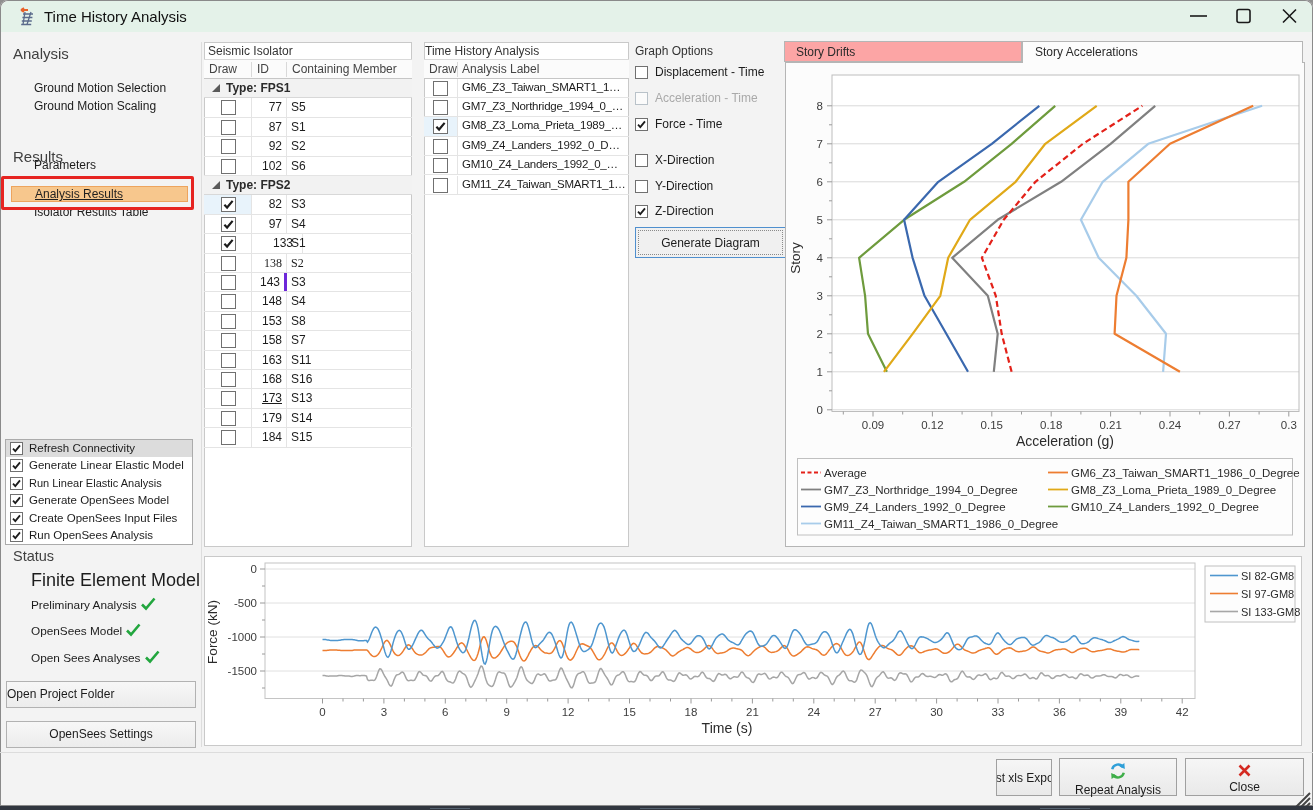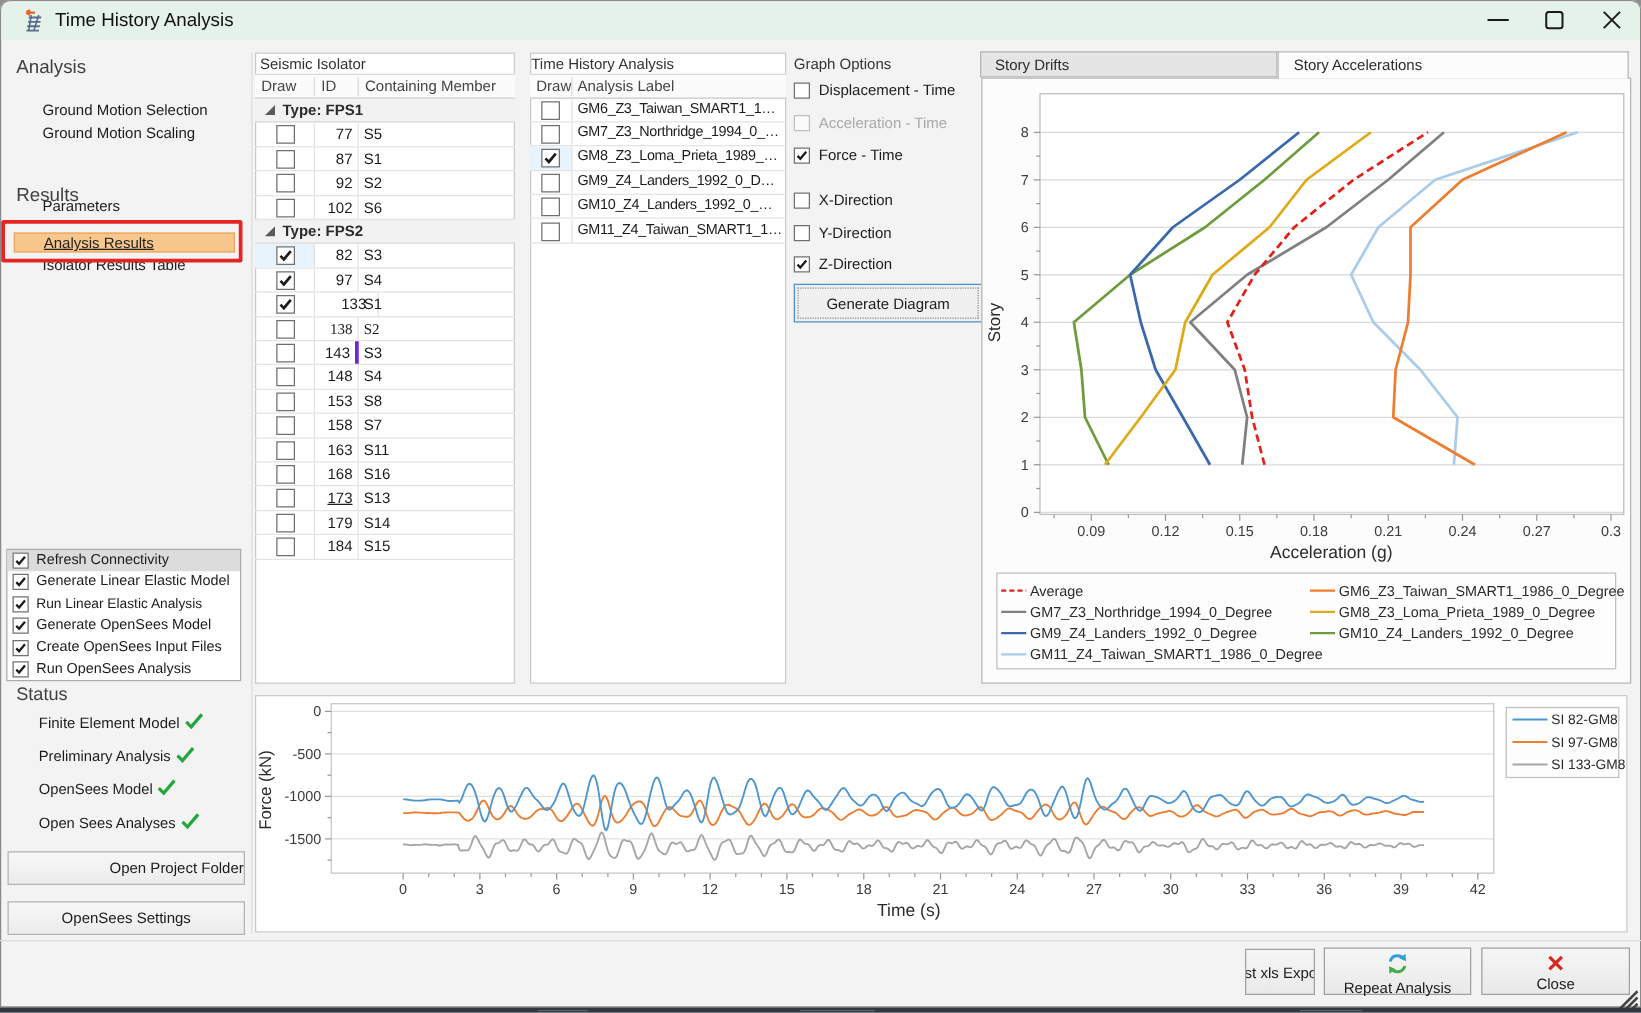--- a/index.html
+++ b/index.html
@@ -77,34 +77,34 @@
 <div style="position:absolute;left:6px;top:527.0px;width:186px;height:17.5px;">
     <div style="position:absolute;left:4px;top:2px;width:13px;height:13px;background:#ffffff;border:1px solid #707070;box-sizing:border-box;">
       <svg width="11" height="11" viewBox="0 0 12 12" style="display:block">
         <path d="M2.2,6.2 L4.7,8.8 L9.8,2.6" fill="none" stroke="#1c1c1c" stroke-width="2"></path>
       </svg>
     </div>
     <span style="position:absolute;left:23px;top:2px;color:#1c1c1c;font-size:11.5px;">Run OpenSees Analysis</span>
   </div>
 
 <div class="abs" style="left:13px;top:548px;font-size:14.5px;color:#3f3f3f;">Status</div>
-<div style="position:absolute;left:31px;top:570.0px;color:#1c1c1c;white-space:nowrap;font-size:12px;">Finite Element Model <svg width="17" height="14" viewBox="0 0 17 14" style="vertical-align:-2px">
+<div style="position:absolute;left:31px;top:570.0px;color:#1c1c1c;white-space:nowrap;font-size:18px;">Finite Element Model <svg width="17" height="14" viewBox="0 0 17 14" style="vertical-align:-2px">
       <path d="M2,7.5 L6,11.5 L14.5,1.5" fill="none" stroke="#22a63e" stroke-width="2.6"></path>
     </svg></div>
 <div style="position:absolute;left:31px;top:596.5px;color:#1c1c1c;white-space:nowrap;font-size:11.8px;">Preliminary Analysis <svg width="17" height="14" viewBox="0 0 17 14" style="vertical-align:-2px">
       <path d="M2,7.5 L6,11.5 L14.5,1.5" fill="none" stroke="#22a63e" stroke-width="2.6"></path>
     </svg></div>
 <div style="position:absolute;left:31px;top:623.0px;color:#1c1c1c;white-space:nowrap;font-size:11.8px;">OpenSees Model <svg width="17" height="14" viewBox="0 0 17 14" style="vertical-align:-2px">
       <path d="M2,7.5 L6,11.5 L14.5,1.5" fill="none" stroke="#22a63e" stroke-width="2.6"></path>
     </svg></div>
 <div style="position:absolute;left:31px;top:649.5px;color:#1c1c1c;white-space:nowrap;font-size:11.8px;">Open Sees Analyses <svg width="17" height="14" viewBox="0 0 17 14" style="vertical-align:-2px">
       <path d="M2,7.5 L6,11.5 L14.5,1.5" fill="none" stroke="#22a63e" stroke-width="2.6"></path>
     </svg></div>
 
-<div class="abs" style="left:6px;top:681px;width:190px;height:27px;background:linear-gradient(#f7f7f7,#ececec);border:1px solid #b2b2b2;box-sizing:border-box;text-align:right;line-height:25px;color:#1c1c1c;">Open Project Folder</div>
+<div class="abs" style="left:6px;top:681px;width:190px;height:27px;background:linear-gradient(#f7f7f7,#ececec);border:1px solid #b2b2b2;box-sizing:border-box;text-align:left;line-height:25px;color:#1c1c1c;">Open Project Folder</div>
 <div class="abs" style="left:6px;top:721px;width:190px;height:27px;background:linear-gradient(#f7f7f7,#ececec);border:1px solid #b2b2b2;box-sizing:border-box;text-align:center;line-height:25px;color:#1c1c1c;">OpenSees Settings</div>
 
 <div class="abs" style="left:201px;top:42px;width:1px;height:705px;background:#dddddd;"></div>
 
 <div class="abs" style="left:204px;top:42px;width:208px;height:505px;background:#ffffff;border:1px solid #c9c9c9;box-sizing:border-box;"></div>
 <div class="abs" style="left:208px;top:44px;color:#333;">Seismic Isolator</div>
 <div class="abs" style="left:204px;top:59px;width:208px;height:20px;background:#fbfbfb;border-top:1px solid #d9d9d9;border-bottom:1px solid #c6c6c6;box-sizing:border-box;">
   <span class="abs" style="left:5px;top:2px;color:#444;">Draw</span>
   <span class="abs" style="left:53px;top:2px;color:#444;">ID</span>
   <span class="abs" style="left:88px;top:2px;color:#444;">Containing Member</span>
@@ -299,21 +299,21 @@
     <svg width="11" height="11" viewBox="0 0 12 12" style="display:block">
       <path d="M2.2,6.2 L4.7,8.8 L9.8,2.6" fill="none" stroke="#1c1c1c" stroke-width="2"></path>
     </svg>
   </div>
 <span style="position:absolute;left:655px;top:204px;color:#1c1c1c;">Z-Direction</span>
 <div class="abs" style="left:635px;top:227px;width:151px;height:31px;background:#f0f0f0;border:1px solid #4f8fce;box-sizing:border-box;">
   <div style="position:absolute;left:2px;top:2px;right:2px;bottom:2px;border:1px dotted #8a8a8a;text-align:center;line-height:25px;color:#1c1c1c;">Generate Diagram</div>
 </div>
 
 <div class="abs" style="left:785px;top:62px;width:520px;height:485px;background:#fcfcfc;border:1px solid #b5b5b5;box-sizing:border-box;"></div>
-<div class="abs" style="left:784px;top:41px;width:238px;height:21px;background:#e5e5e5;border:1px solid #b5b5b5;box-sizing:border-box;">
+<div class="abs" style="left:784px;top:41px;width:238px;height:21px;background:#fca5a5;border:1px solid #b5b5b5;box-sizing:border-box;">
   <span class="abs" style="left:11px;top:3px;color:#2b2b2b;">Story Drifts</span>
 </div>
 <div class="abs" style="left:1022px;top:41px;width:281px;height:22px;background:#fcfcfc;border:1px solid #b5b5b5;border-bottom:none;box-sizing:border-box;">
   <span class="abs" style="left:12px;top:3px;color:#2b2b2b;">Story Accelerations</span>
 </div>
 <svg class="abs" style="left:785px;top:62px;" width="520" height="485" viewBox="0 0 520 485" font-family="Liberation Sans, sans-serif">
 <rect x="47" y="13" width="467" height="336.5" fill="#ffffff" stroke="none"></rect>
 <line x1="47" y1="347.8" x2="514" y2="347.8" stroke="#d9d9d9" stroke-width="1"></line>
 <line x1="47" y1="309.8" x2="514" y2="309.8" stroke="#d9d9d9" stroke-width="1"></line>
 <line x1="47" y1="271.8" x2="514" y2="271.8" stroke="#d9d9d9" stroke-width="1"></line>

